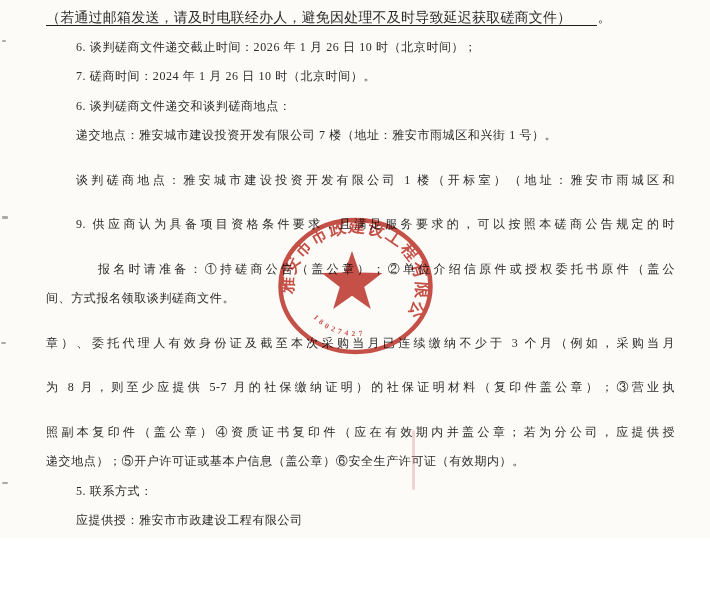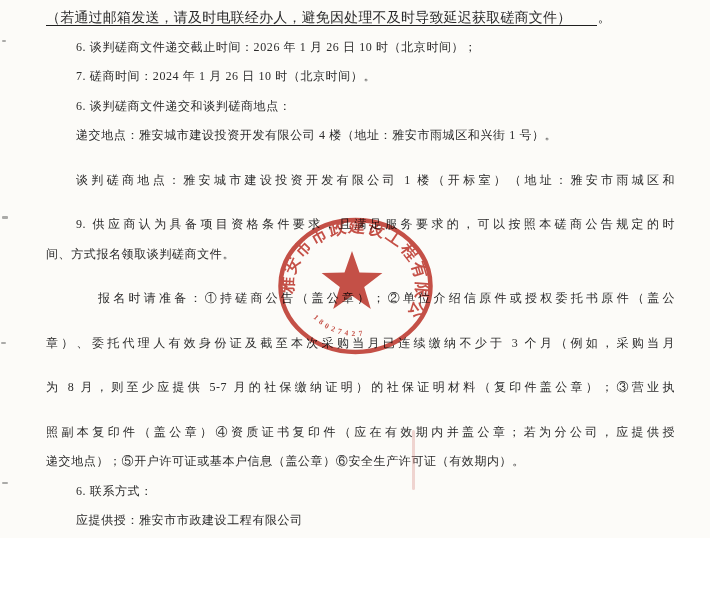--- a/index.html
+++ b/index.html
@@ -65,30 +65,30 @@
 </head>
 <body>
 
 <div class="page">
 
   <div class="doc">
       <div class="line indent-none note-line"><span class="u">（若通过邮箱发送，请及时电联经办人，避免因处理不及时导致延迟获取磋商文件）</span><span>。</span></div>
       <div class="line indent-item">6. 谈判磋商文件递交截止时间：2026 年 1 月 26 日 10 时（北京时间）；</div>
       <div class="line indent-item">7. 磋商时间：2024 年 1 月 26 日 10 时（北京时间）。</div>
       <div class="line indent-item">6. 谈判磋商文件递交和谈判磋商地点：</div>
-      <div class="line indent-item">递交地点：雅安城市建设投资开发有限公司 4 楼（地址：雅安市雨城区和兴街 1 号）。</div>
+      <div class="line indent-item">递交地点：雅安城市建设投资开发有限公司 7 楼（地址：雅安市雨城区和兴街 1 号）。</div>
       <div class="line indent-item justify">谈判磋商地点：雅安城市建设投资开发有限公司 1 楼（开标室）（地址：雅安市雨城区和</div>
       <div class="line indent-item justify">9. 供应商认为具备项目资格条件要求，且满足服务要求的，可以按照本磋商公告规定的时</div>
+      <div class="line indent-deep justify">报名时请准备：①持磋商公告（盖公章）；②单位介绍信原件或授权委托书原件（盖公</div>
       <div class="line indent-none">间、方式报名领取谈判磋商文件。</div>
-      <div class="line indent-deep justify">报名时请准备：①持磋商公告（盖公章）；②单位介绍信原件或授权委托书原件（盖公</div>
       <div class="line indent-none justify">章）、委托代理人有效身份证及截至本次采购当月已连续缴纳不少于 3 个月（例如，采购当月</div>
       <div class="line indent-none justify">为 8 月，则至少应提供 5-7 月的社保缴纳证明）的社保证明材料（复印件盖公章）；③营业执</div>
       <div class="line indent-none justify">照副本复印件（盖公章）④资质证书复印件（应在有效期内并盖公章；若为分公司，应提供授</div>
       <div class="line indent-none">递交地点）；⑤开户许可证或基本户信息（盖公章）⑥安全生产许可证（有效期内）。</div>
-      <div class="line indent-item">6. 联系方式：</div>
+      <div class="line indent-item">5. 联系方式：</div>
       <div class="line indent-item">应提供授：雅安市市政建设工程有限公司</div>
       <div class="line indent-item">联系人：吴思远</div>
     </div>
 
   <svg class="seal" width="180" height="156" viewBox="0 0 180 156" xmlns="http://www.w3.org/2000/svg">
     <defs>
       <path id="sealTextPath" d="M 27.5,87.7 A 62,55 0 1 1 135.6,114.8" fill="none"></path>
       <path id="sealNumPath" d="M 44.5,106.7 A 55,50 0 0 0 134.5,106.7" fill="none"></path>
     </defs>
     <ellipse cx="89.5" cy="78" rx="75" ry="66" fill="none" stroke-width="4.5" stroke="#c0392f"></ellipse>

